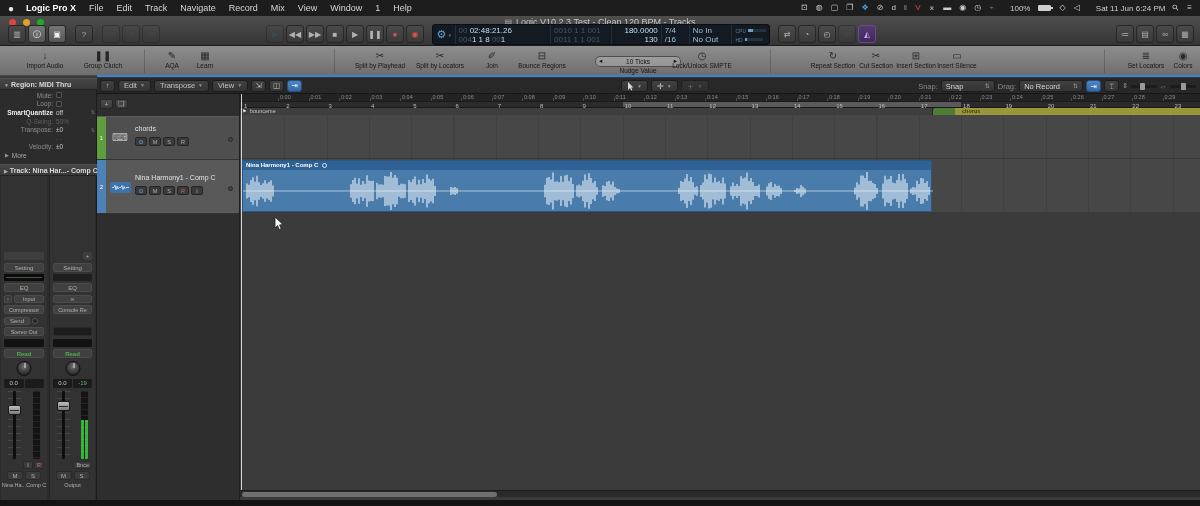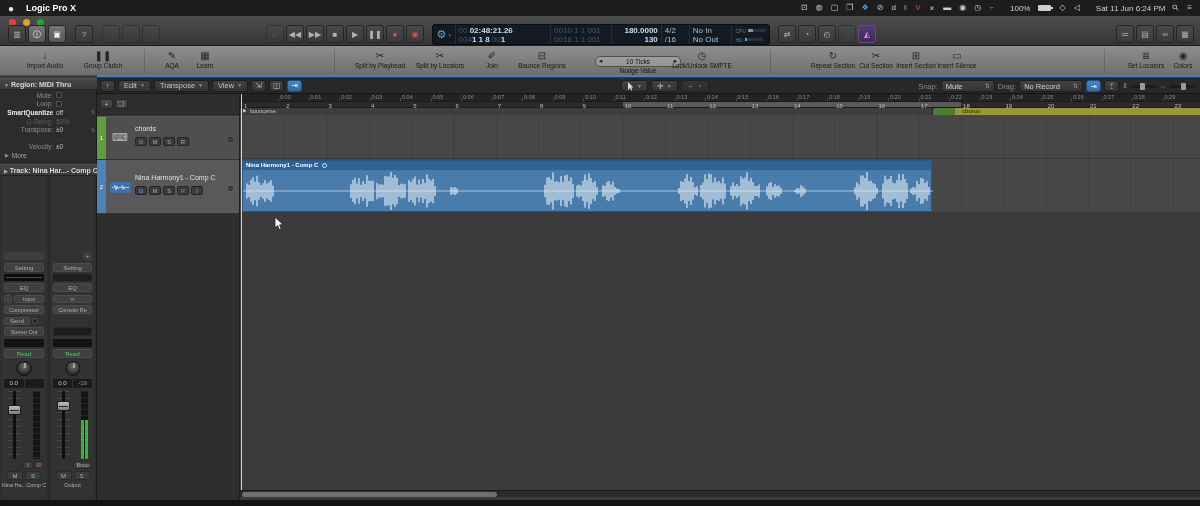--- a/index.html
+++ b/index.html
@@ -27,21 +27,21 @@
 #cb-left{position:absolute;left:8px;top:9px;display:flex;gap:2px;}
 #transport{position:absolute;left:266px;top:9px;display:flex;gap:2px;}
 #modes{position:absolute;left:778px;top:9px;display:flex;gap:2px;}
 #cb-right{position:absolute;right:6px;top:9px;display:flex;gap:2px;}
 .cbtn.rec{color:#e0514c;}
 .cbtn.metro-active{background:linear-gradient(#553a72,#3f2a58);border-color:#6a4a8a;color:#cf9bf0;}
 
 #lcd{position:absolute;left:432px;top:8px;width:338px;height:21px;background:#141a22;border:1px solid #0a0d12;border-radius:3px;display:flex;overflow:hidden;}
 .lcd-sec{height:100%;border-right:1px solid rgba(90,120,150,.22);padding:0 3px;display:flex;flex-direction:column;justify-content:center;}
 .lcd-row{height:9px;line-height:9px;font-size:8px;color:#9cc0dc;white-space:nowrap;}
-.lcd-row .big,.lcd-row.big{font-weight:bold;color:#c5dff2;}
+.lcd-row .big,.lcd-row.big{font-weight:normal;color:#c5dff2;}
 .dim,.lcd-row .dim{color:#42566b;}
 .lcd-gear{width:24px;flex-direction:row;align-items:center;gap:2px;}
 .lcd-gear .gear{color:#5aa0d8;font-size:11px;}
 .lcd-gear .caret{color:#55708a;font-size:5px;}
 .lcd-timepos{width:104px;align-items:flex-start;}
 .lcd-ghost{width:66px;}
 .lcd-tempo{width:54px;text-align:right;align-items:flex-end;}
 .lcd-sig{width:30px;}
 .lcd-io{width:46px;}
 .lcd-meters{width:38px;border-right:none;}
@@ -171,39 +171,41 @@
 #bottom-strip{position:absolute;left:0;top:500px;width:1200px;height:6px;background:#141414;z-index:8;}
 #cursor{position:absolute;left:274px;top:216px;z-index:20;pointer-events:none;}
 .rot90{transform:rotate(90deg);display:inline-block;}
 </style>
 </head>
 <body>
 
 <div id="menubar">
   <span class="apple">●</span>
   <span class="appname">Logic Pro X</span>
+  <span id="mb-items"><span class="menu-item">File</span><span class="menu-item">Edit</span><span class="menu-item">Track</span><span class="menu-item">Navigate</span><span class="menu-item">Record</span><span class="menu-item">Mix</span><span class="menu-item">View</span><span class="menu-item">Window</span><span class="menu-item">1</span><span class="menu-item">Help</span></span>
   <span id="mb-right">
     <span id="mb-status"><span class="status-icon" style="margin-right: 8px;">⊡</span><span class="status-icon" style="margin-right: 8px;">◍</span><span class="status-icon" style="margin-right: 8px;">▢</span><span class="status-icon" style="margin-right: 8px;">❐</span><span class="status-icon" style="color: rgb(74, 163, 232); margin-right: 8px;">❖</span><span class="status-icon" style="margin-right: 8px;">⊘</span><span class="status-icon" style="margin-right: 8px;">d</span><span class="status-icon" style="color: rgb(138, 138, 138); margin-right: 8px;">‖</span><span class="status-icon" style="color: rgb(208, 80, 80); margin-right: 8px;">V</span><span class="status-icon" style="margin-right: 8px;">⌅</span><span class="status-icon" style="margin-right: 8px;">▬</span><span class="status-icon" style="margin-right: 8px;">◉</span><span class="status-icon" style="margin-right: 8px;">◷</span><span class="status-icon" style="color: rgb(119, 119, 119); margin-right: 8px;">⌁</span></span>
     <span>100%</span>
     <span class="batt">
         <span class="shell"></span>
       </span>
     <span id="mb-after"><span class="status-icon" style="margin-right: 8px;">◇</span><span class="status-icon" style="margin-right: 8px;">◁</span></span>
     <span>Sat 11 Jun 6:24 PM</span>
     <span class="status-icon" style="transform:rotate(-45deg);display:inline-block">⚲</span>
     <span class="status-icon">≡</span>
   </span>
 </div>
 
 <div id="chrome">
   <div id="traffic">
     <i style="background:#e0443e"></i>
     <i style="background:#dea123"></i>
     <i style="background:#1aab29"></i>
   </div>
+  <div id="title-line"><span class="doc">▤</span><span>Logic V10.2.3 Test - Clean 120 BPM - Tracks</span></div>
   <div id="cb-left">
       <span class="cbtn">
         <span>▥</span>
       </span>
       <span class="cbtn active">
         <span>ⓘ</span>
       </span>
       <span class="cbtn active">
         <span>▣</span>
       </span>
@@ -250,28 +252,28 @@
     <div class="lcd-sec lcd-gear">
         <span class="gear">⚙</span>
         <span class="caret">▾</span>
       </div>
     <div class="lcd-sec lcd-timepos">
       <div class="lcd-row"><span class="dim">00</span> <span class="big">02:48:21.26</span></div>
       <div class="lcd-row"><span class="dim">004</span><span class="big">1 1 8 </span><span class="dim">00</span><span class="big">1</span></div>
     </div>
     <div class="lcd-sec lcd-ghost">
       <div class="lcd-row dim">0010 1 1 001</div>
-      <div class="lcd-row dim">0018 1 1 001</div>
+      <div class="lcd-row dim">0011 1 1 001</div>
     </div>
     <div class="lcd-sec lcd-tempo">
       <div class="lcd-row big">180.0000</div>
       <div class="lcd-row big">130</div>
     </div>
     <div class="lcd-sec lcd-sig">
-      <div class="lcd-row">4/2</div>
+      <div class="lcd-row">7/4</div>
       <div class="lcd-row">/16</div>
     </div>
     <div class="lcd-sec lcd-io">
       <div class="lcd-row">No In</div>
       <div class="lcd-row">No Out</div>
     </div>
     <div class="lcd-sec lcd-meters">
       <div class="lcd-row"><span class="mlabel">CPU</span><span class="mbar"><i style="width:30%"></i></span></div>
       <div class="lcd-row"><span class="mlabel">HD</span><span class="mbar"><i style="width:12%"></i></span></div>
     </div>
@@ -544,21 +546,21 @@
           <span class="caret">▼</span>
         </span>
       <span class="tam-btn" style="opacity:.5">
           <span style="font-size:8px">＋</span>
           <span class="caret">▼</span>
         </span>
     </span>
     <span id="ta-right-ctl">
       <span class="lbl">Snap:</span>
       <span class="valbtn" style="width:54px">
-          <span>Mute</span>
+          <span>Snap</span>
           <span class="stp">⇅</span>
         </span>
       <span class="lbl">Drag:</span>
       <span class="valbtn" style="width:64px">
           <span>No Record</span>
           <span class="stp">⇅</span>
         </span>
       <span class="tam-btn tam-mini tam-blue" style="margin-left:0">⇥</span>
       <span class="tam-btn tam-mini" style="margin-left:0">⌶</span>
       <span class="zicon">⇕</span>

